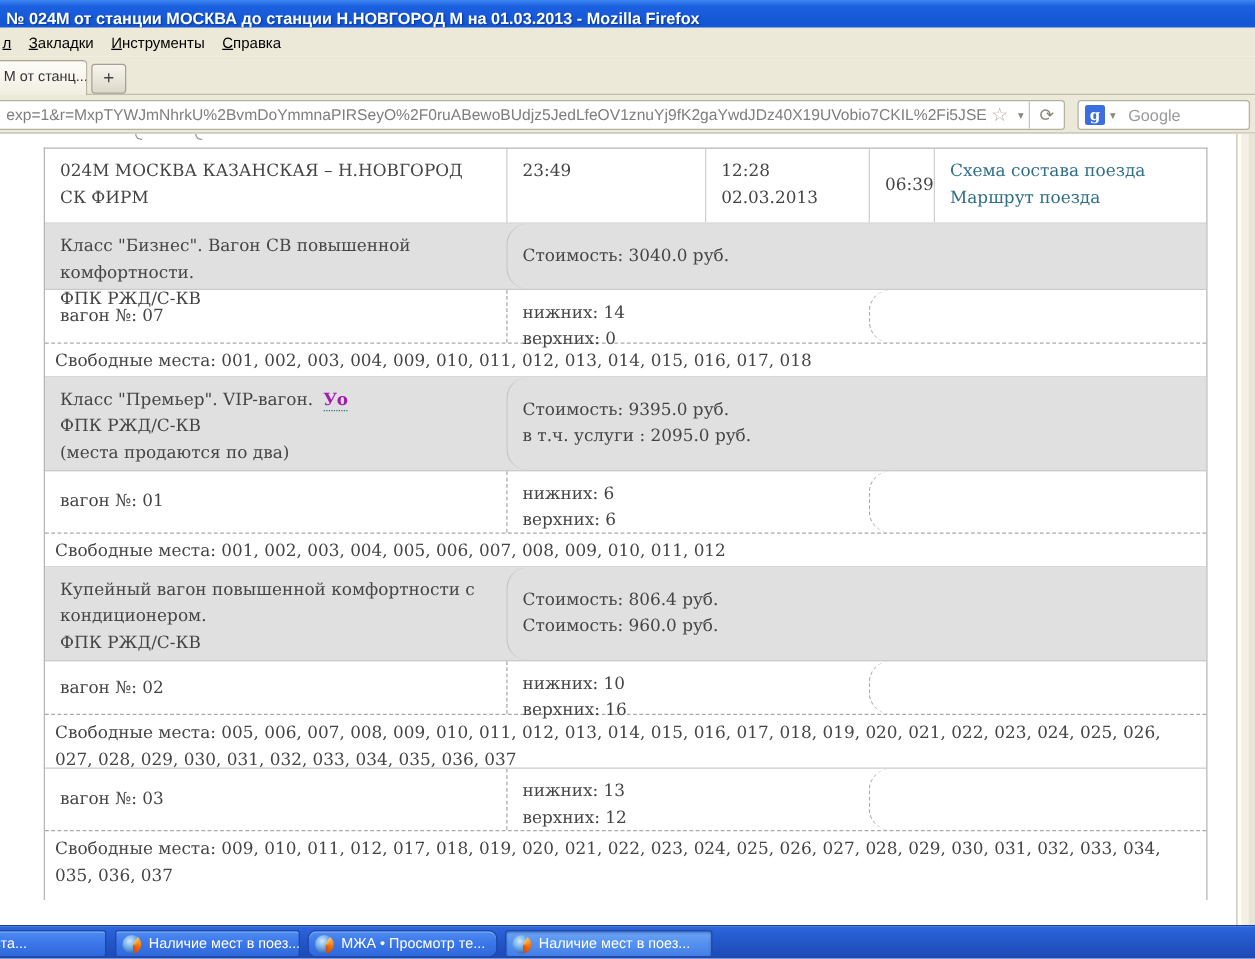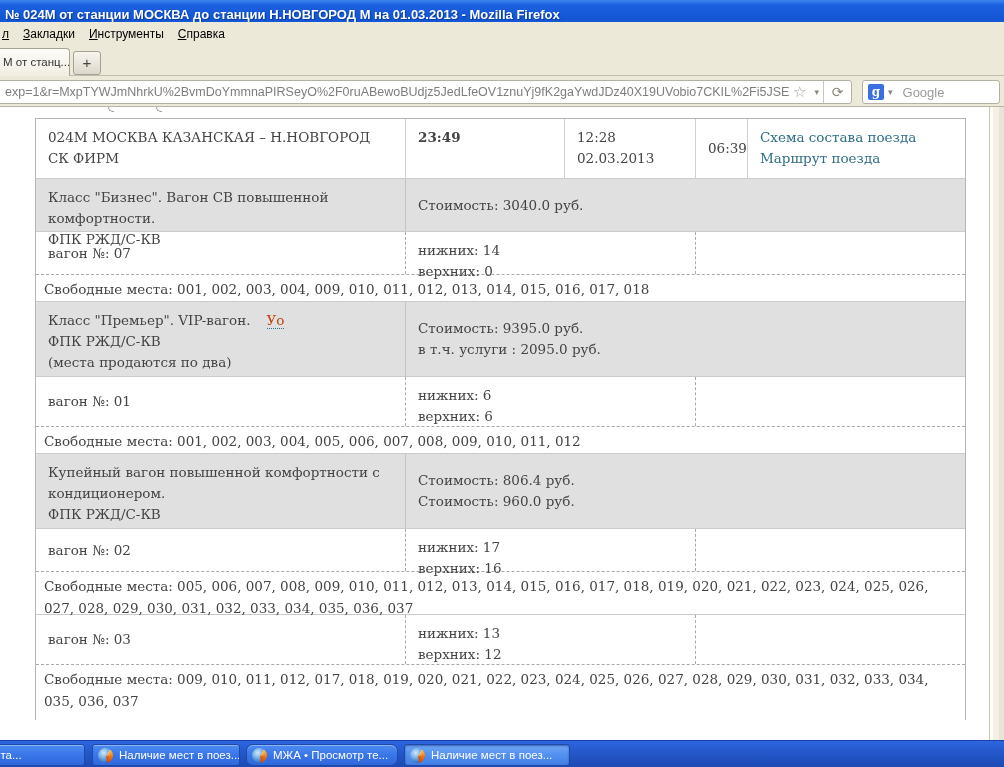--- a/index.html
+++ b/index.html
@@ -74,31 +74,31 @@
   .row { display:flex; width:100%; }
   .row.gray { background:#e0e0e0; }
   .bb-solid  { border-bottom:1px solid #cbcbcb; }
   .bb-dash   { border-bottom:1px dashed #a9a9a9; }
   .cell { padding:8px 12px; line-height:1.55; }
   .bl-solid { border-left:1px solid #d0d0d0; }
   .bl-gray  { border-left:1px solid #c3c3c3; }
   .bl-dash  { border-left:1px dashed #a9a9a9; }
   .vcenter { display:flex; flex-direction:column; justify-content:center; }
   .c1 { width:369px; flex:none; }
-  .c2 { width:159px; flex:none;font-weight:bold; }
+  .c2 { width:159px; flex:none; }
   .c3 { width:131px; flex:none; }
   .c4 { width:52px;  flex:none; }
   .c5 { flex:1; }
   .cw2 { width:290px; flex:none; }
-  .crest { flex:1; }
+  .crest { flex:1;border-radius:17px; }
   .h60{height:60px}.h53{height:53px}.h51{height:43px}.h27{height:27px}
   .h75{height:75px}.h50{height:50px}.h55{height:55px}
   .seats-cell { padding:4px 8px 4px 8px; width:100%; line-height:1.6; }
   a.tlink { color:#2e6e86; text-decoration:none; display:block; cursor:pointer; }
-  .abbr-link { color:#c2410c; border-bottom:1px dotted #2e6e86; cursor:pointer; margin-left:16px; }
+  .abbr-link { color:#a21caf; border-bottom:1px dotted #2e6e86; cursor:pointer; margin-left:8px;font-weight:bold; }
 
   
   .taskbar { position:absolute; left:0; top:740px; width:1004px; height:27px;
     background:linear-gradient(180deg,#2e66e0 0%,#2457c9 45%,#1d4ab4 100%);
     border-top:1px solid #1941a5; display:flex; align-items:center; z-index:5; }
   .taskbtn { position:absolute; top:3px; height:22px; border-radius:3px;
     background:linear-gradient(180deg,#4d8cf2 0%,#3a76e8 50%,#2f68da 100%);
     border:1px solid #1d49a8; box-shadow:inset 0 1px 0 rgba(255,255,255,.35);
     display:flex; align-items:center; overflow:hidden;
     color:#fff; font-size:11.5px; white-space:nowrap; cursor:pointer; }
@@ -224,21 +224,21 @@
           <div>ФПК РЖД/С-КВ</div>
         </div>
         <div class="cell crest bl-gray vcenter">
           <div>Стоимость: 806.4 руб.</div>
           <div>Стоимость: 960.0 руб.</div>
         </div>
       </div>
       <div class="row h51 bb-dash">
         <div class="cell c1 vcenter">вагон №: 02</div>
         <div class="cell cw2 bl-dash">
-          <div>нижних: 17</div>
+          <div>нижних: 10</div>
           <div>верхних: 16</div>
         </div>
         <div class="cell crest bl-dash"></div>
       </div>
       <div class="row h51 bb-solid">
         <div class="seats-cell">Свободные места: 005, 006, 007, 008, 009, 010, 011, 012, 013, 014, 015, 016, 017, 018, 019, 020, 021, 022, 023, 024, 025, 026, 027, 028, 029, 030, 031, 032, 033, 034, 035, 036, 037</div>
       </div>
 
       <div class="row h50 bb-dash">
         <div class="cell c1 vcenter">вагон №: 03</div>

